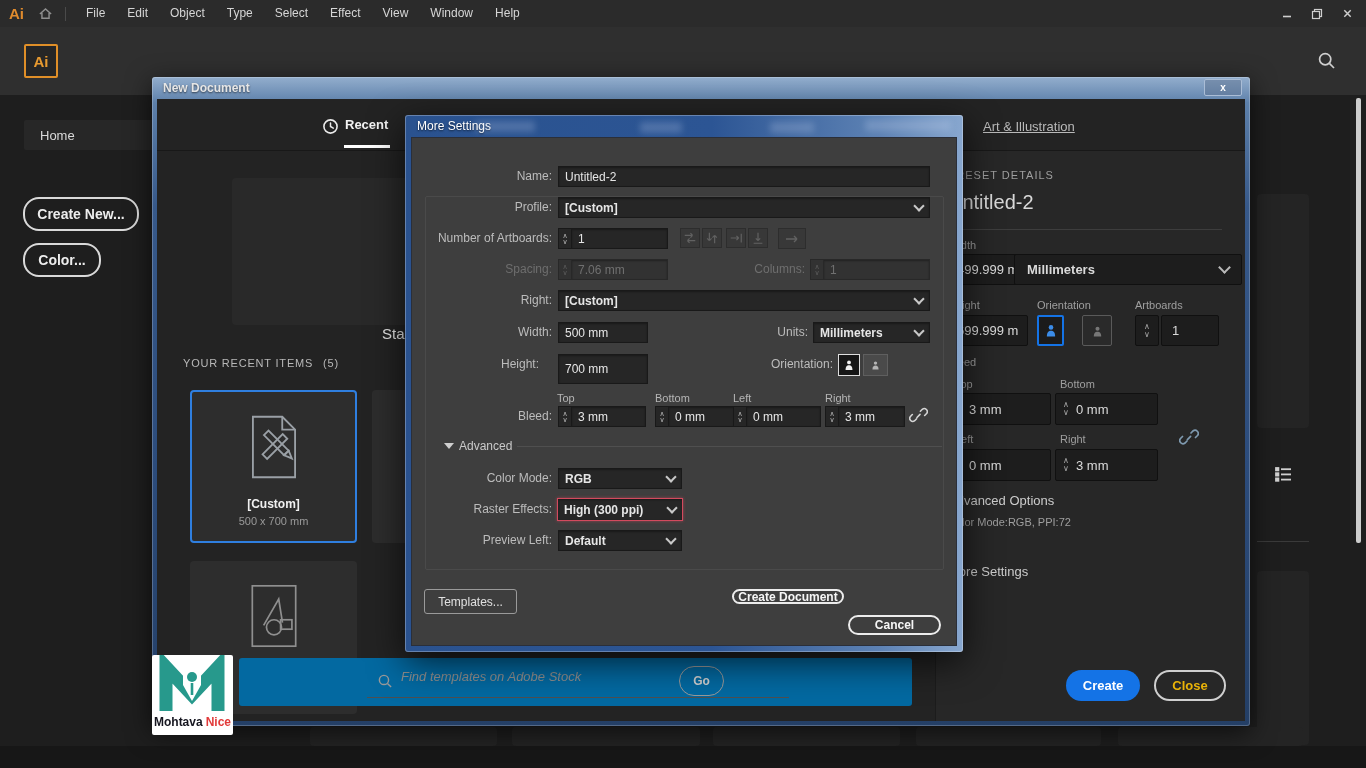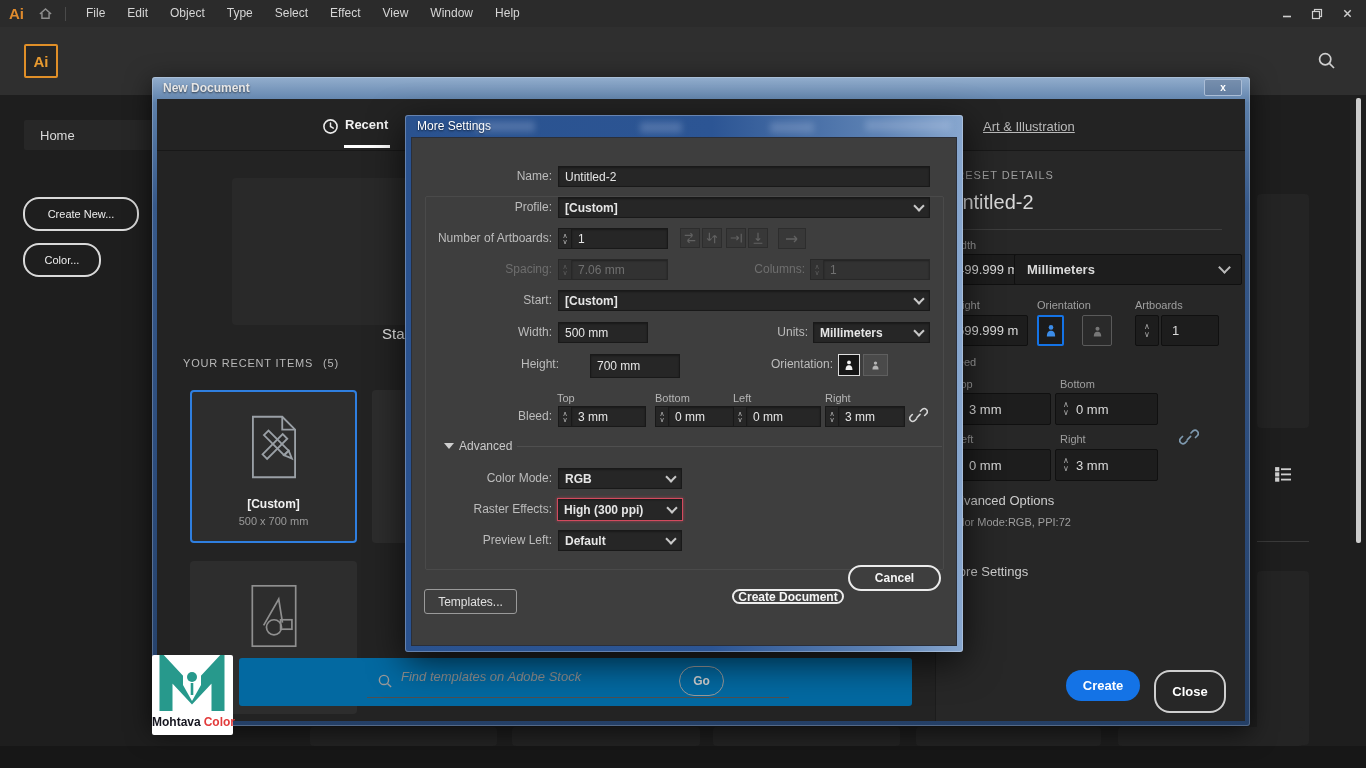--- a/index.html
+++ b/index.html
@@ -13,22 +13,22 @@
   .menu-item{color:#d6d6d6;font-size:12px;padding:0 11px;line-height:27px;}
   #ai-wordmark{color:#e08b2d;font-weight:bold;font-size:15px;margin:0 10px 0 9px;}
   .win-ctl{width:30px;height:22px;display:flex;align-items:center;justify-content:center;}
   
   #home-header{position:absolute;left:0;top:27px;width:1366px;height:68px;background:#2f2f2f;}
   #app-icon{position:absolute;left:24px;top:17px;width:30px;height:30px;border:2px solid #e08f28;
             border-radius:2px;color:#e89a30;font-weight:bold;font-size:15px;display:flex;
             align-items:center;justify-content:center;background:#262626;}
   
   .bg-card{background:#242424;border-radius:4px;}
-  .pillbtn{border:2px solid #d9d9d9;border-radius:16px;color:#ededed;font-weight:normal;
-           font-size:11px;display:flex;align-items:center;justify-content:center;background:transparent;}
+  .pillbtn{border:2px solid #d9d9d9;border-radius:16px;color:#ededed;font-weight:bold;
+           font-size:14px;display:flex;align-items:center;justify-content:center;background:transparent;}
   
   #nd-frame{position:absolute;left:152px;top:77px;width:1098px;height:649px;border-radius:3px;
             padding:22px 5px 5px 5px;box-sizing:border-box;
             background:linear-gradient(180deg,#93aecd 0%,#5d80aa 4%,#37598a 20%,#2c4c7c 60%,#243f66 100%);
             box-shadow:0 6px 26px rgba(0,0,0,.65), inset 0 0 0 1px rgba(255,255,255,.22);}
   #nd-title{position:absolute;left:11px;top:4px;color:#e6e6e6;font-size:12px;text-shadow:0 1px 2px rgba(0,0,0,.6);font-weight:bold;}
   #nd-close{position:absolute;right:8px;top:2px;width:36px;height:15px;border:1px solid #aabdd6;
             border-radius:2px;background:rgba(90,110,140,.45);color:#fff;font-size:10px;font-weight:bold;
             display:flex;align-items:center;justify-content:center;line-height:1;}
   #nd-body{position:relative;width:1088px;height:622px;background:#232323;overflow:hidden;}
@@ -299,21 +299,21 @@
           <path d="M8 14 l-2 2 a3.2 3.2 0 0 1 -4.5 -4.5 l2 -2"></path>
           <path d="M11.6 9.4 l-3.2 3.2"></path>
         </svg>
       </span>
 
       <span class="abs" style="left:791px;top:394px;font-size:13px;color:#cdcdcd;">Advanced Options</span>
       <span class="plbl" style="left:791px;top:417px;">Color Mode:RGB, PPI:72</span>
       <span class="abs" style="left:791px;top:465px;font-size:13px;color:#cdcdcd;">More Settings</span>
 
       <div class="abs" style="left:909px;top:571px;width:74px;height:31px;background:#1473e6;border-radius:16px;color:#fff;font-weight:bold;font-size:13px;display:flex;align-items:center;justify-content:center;">Create</div>
-      <div class="abs" style="left:997px;top:571px;width:72px;height:43px;border:2px solid #cfcfcf;border-radius:16px;color:#ffffff;font-weight:bold;font-size:13px;display:flex;align-items:center;justify-content:center;box-sizing:border-box;">Close</div>
+      <div class="abs" style="left:997px;top:571px;width:72px;height:31px;border:2px solid #cfcfcf;border-radius:16px;color:#eab308;font-weight:bold;font-size:13px;display:flex;align-items:center;justify-content:center;box-sizing:border-box;">Close</div>
     </div>
 
   </div>
 
   <div id="ms-frame">
     <div id="ms-title">More Settings</div>
     <div class="ms-blob" style="left:70px;top:6px;width:60px;"></div>
     <div class="ms-blob" style="left:235px;top:7px;width:42px;"></div>
     <div class="ms-blob" style="left:365px;top:7px;width:44px;"></div>
     <div class="ms-blob" style="left:460px;top:5px;width:86px;"></div>
@@ -368,36 +368,36 @@
           <span>∨</span>
         </span>
       <div class="inp dis" style="left:160px;top:122px;width:97px;height:21px;">7.06 mm</div>
       <span class="lbl dis" style="right:152px;top:122px;">Columns:</span>
       <span class="spin dis" style="left:399px;top:122px;height:21px;">
           <span>∧</span>
           <span>∨</span>
         </span>
       <div class="inp dis" style="left:412px;top:122px;width:107px;height:21px;">1</div>
 
-      <span class="lbl" style="right:405px;top:153px;">Start:</span>
+      <span class="lbl" style="right:405px;top:153px;">Right:</span>
       <div class="inp sel" style="left:147px;top:153px;width:372px;height:21px;">
         <span class="selv">[Custom]</span>
           <span class="chev"></span>
       </div>
 
       <span class="lbl" style="right:405px;top:185px;">Width:</span>
       <div class="inp" style="left:147px;top:185px;width:90px;height:21px;">500 mm</div>
       <span class="lbl" style="right:149px;top:185px;">Units:</span>
       <div class="inp sel" style="left:402px;top:185px;width:117px;height:21px;">
         <span class="selv">Millimeters</span>
           <span class="chev"></span>
       </div>
 
-      <span class="lbl" style="right:398px;top:217px;margin-left:8px;">Height:</span>
-      <div class="inp" style="left:147px;top:217px;width:90px;height:24px;margin-left:32px;">700 mm</div>
+      <span class="lbl" style="right:418px;top:217px;margin-left:8px;">Height:</span>
+      <div class="inp" style="left:147px;top:217px;width:90px;height:30px;">700 mm</div>
       <span class="lbl" style="right:124px;top:217px;">Orientation:</span>
       <div class="abs" style="left:427px;top:217px;width:22px;height:22px;background:#161616;border:1px solid #dedede;display:flex;align-items:center;justify-content:center;box-sizing:border-box;">
         <svg width="10" height="12" viewBox="0 0 14 16">
             <circle cx="7" cy="4.4" r="2.7" fill="#efefef"></circle>
             <path d="M2.2 15 C2.2 10 4.2 8.3 7 8.3 C9.8 8.3 11.8 10 11.8 15 Z" fill="#efefef"></path>
           </svg>
       </div>
       <div class="abs" style="left:452px;top:217px;width:25px;height:22px;background:#4a4a4a;border:1px solid #5f5f5f;display:flex;align-items:center;justify-content:center;box-sizing:border-box;">
         <svg width="13" height="10" viewBox="0 0 16 13">
             <circle cx="8" cy="4" r="2.2" fill="#b5b5b5"></circle>
@@ -455,31 +455,31 @@
       </div>
 
       <span class="lbl" style="right:405px;top:393px;">Preview Left:</span>
       <div class="inp sel" style="left:147px;top:393px;width:124px;height:21px;">
         <span class="selv">Default</span>
           <span class="chev"></span>
       </div>
 
       <div class="abs" style="left:13px;top:452px;width:93px;height:25px;background:#3e3e3e;border:1px solid #9a9a9a;border-radius:3px;color:#e0e0e0;font-size:12px;display:flex;align-items:center;justify-content:center;box-sizing:border-box;">Templates...</div>
       <div class="ms-pill" style="left:321px;top:452px;width:112px;height:15px;">Create Document</div>
-      <div class="ms-pill" style="left:437px;top:428px;width:93px;height:26px;">Cancel</div>
+      <div class="ms-pill" style="left:437px;top:478px;width:93px;height:20px;">Cancel</div>
     </div>
   </div>
 
   <div class="abs" style="left:152px;top:655px;width:81px;height:80px;background:#ffffff;border-radius:2px;z-index:50;">
     <span>
       <svg width="81" height="60" viewBox="0 0 81 60">
         <path d="M14 56 V12 L40 40 L66 12 V56" fill="none" stroke="#27998c" stroke-width="13" stroke-linejoin="miter"></path>
         <polygon points="31,6 49,6 49,30 40,46 31,30" fill="#ffffff"></polygon>
         <circle cx="40" cy="22" r="5" fill="#27998c"></circle>
         <line x1="40" y1="28" x2="40" y2="40" stroke="#27998c" stroke-width="2.6"></line>
       </svg>
     </span>
     <div class="abs" style="left:0;top:60px;width:81px;text-align:center;font-size:12px;font-weight:bold;">
-      <span style="color:#15151f;">Mohtava</span><span style="color:#e23b3b;margin-left:3px;">Color</span>
+      <span style="color:#15151f;">Mohtava</span><span style="color:#e23b3b;margin-left:3px;">Nice</span>
     </div>
   </div>
 
 </div>
 
 </body></html>

